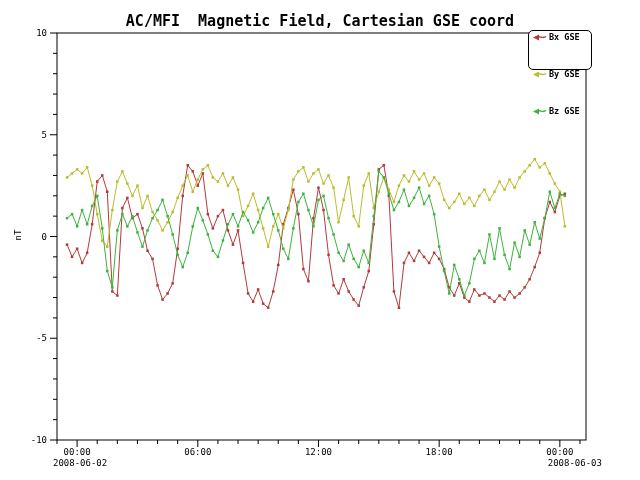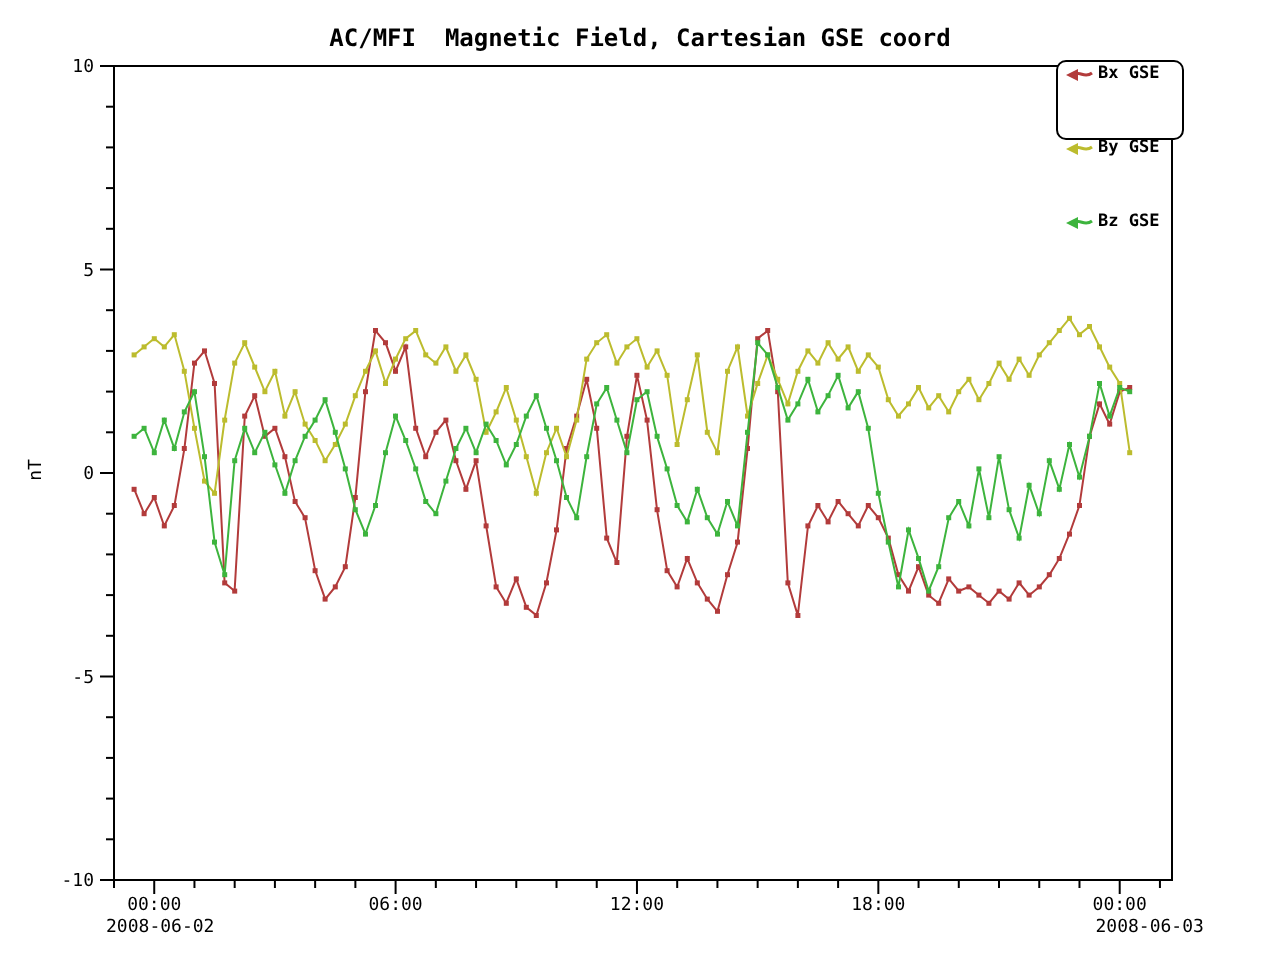--- a/index.html
+++ b/index.html
@@ -2,21 +2,21 @@
 <html><head>
 <meta charset="utf-8">
 <style>
   html,body{margin:0;padding:0;background:#fff;}
   .screen{
     position:relative;width:640px;height:480px;background:#ffffff;overflow:hidden;
     font-family:"DejaVu Sans Mono","Liberation Mono",monospace;color:#000;
   }
   .chart-title{
     position:absolute;top:12px;left:0;width:640px;text-align:center;
-    font-size:12px;font-weight:bold;white-space:pre;letter-spacing:0px;
+    font-size:15px;font-weight:bold;white-space:pre;letter-spacing:0px;
   }
   #plot{position:absolute;left:0;top:0;}
   #plot text{font-family:"DejaVu Sans Mono","Liberation Mono",monospace;font-size:9px;fill:#000;}
   .y-axis-label{
     position:absolute;left:13px;top:230px;font-size:9px;
     transform:rotate(-90deg);transform-origin:center center;
   }
   .legend{
     position:absolute;left:528px;top:30px;width:64px;height:40px;box-sizing:border-box;
     border:1px solid #000;border-radius:5px;background:#fff;

